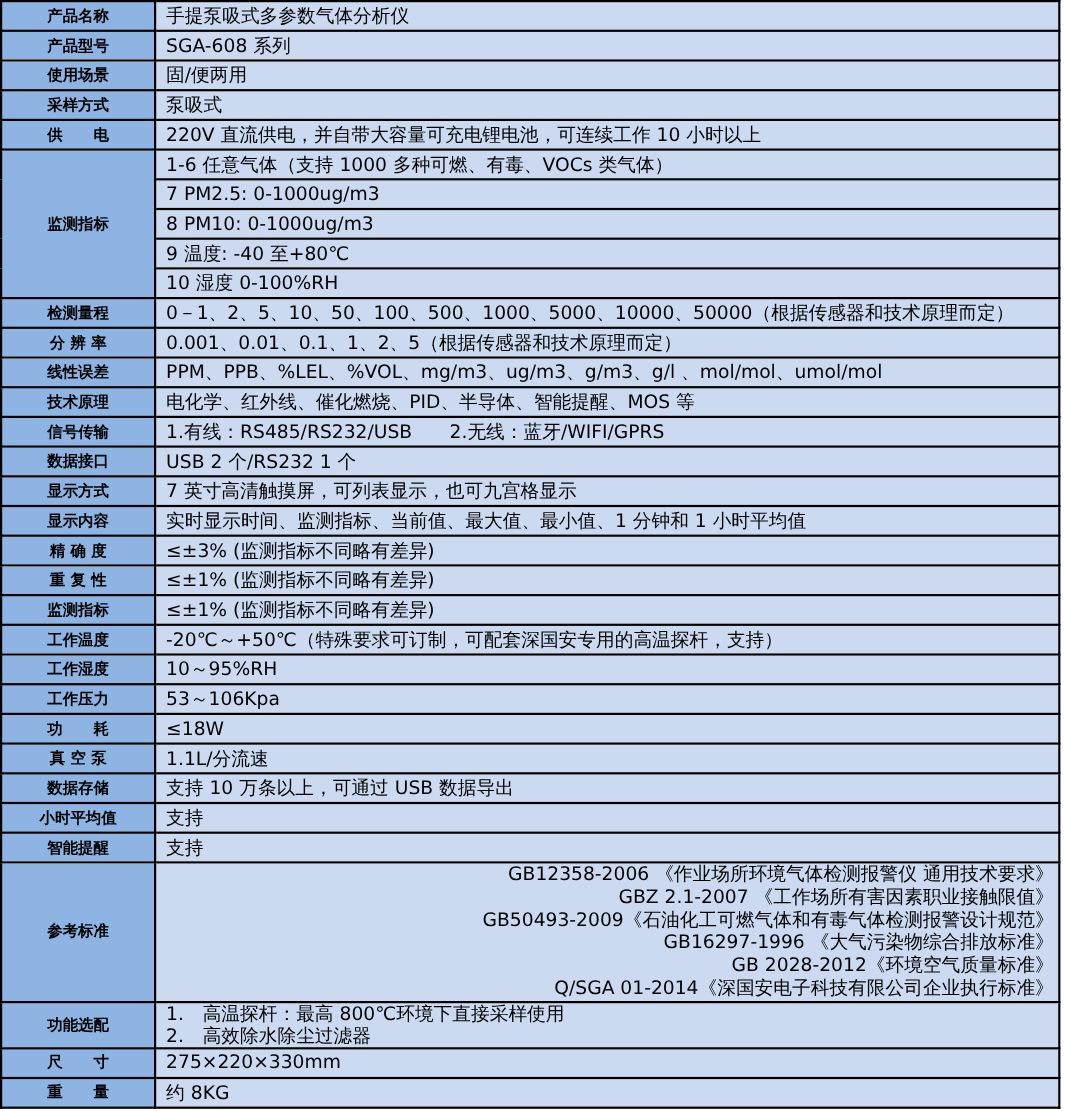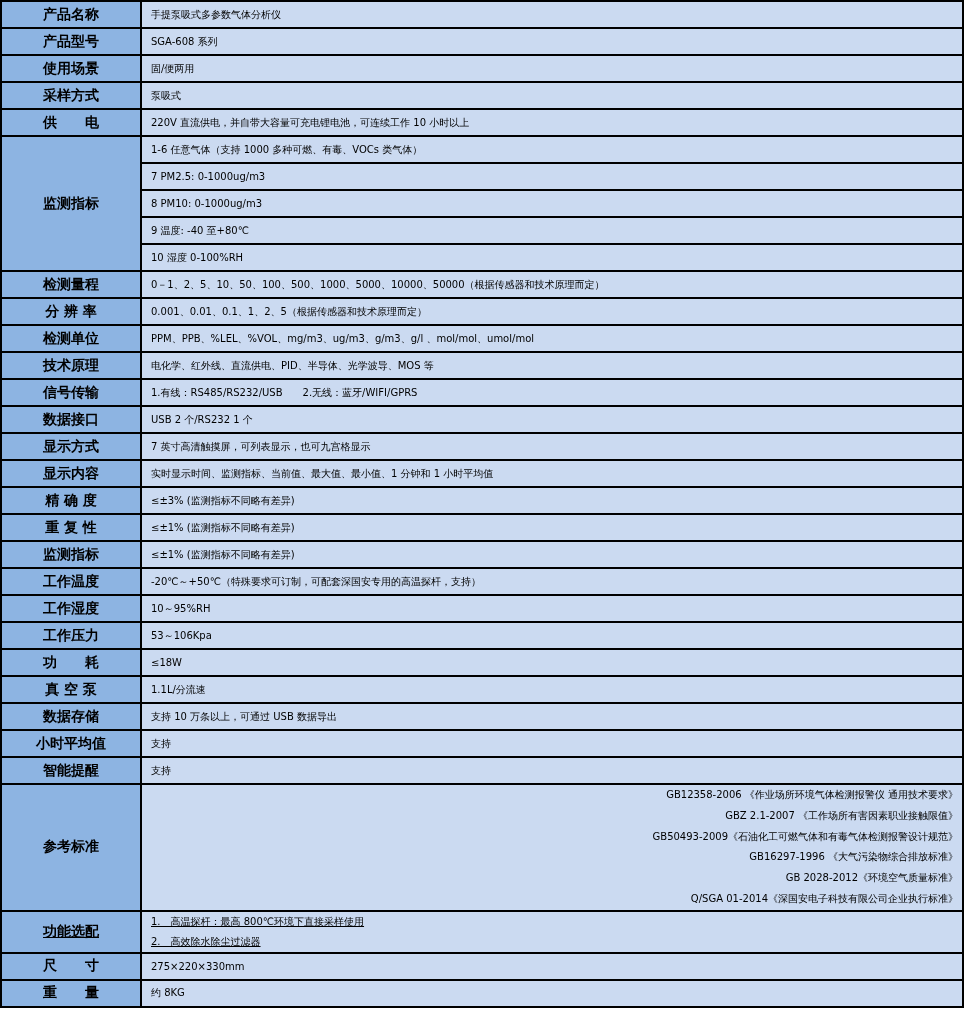--- a/index.html
+++ b/index.html
@@ -22,28 +22,28 @@
   td.label{
     background:#8DB4E2;
     font-weight:bold;
     font-size:14px;
     text-align:center;
     padding:0 2px;
     white-space:nowrap;
   }
   td.value{
     background:#CBDAF1;
-    font-size:10px;
+    font-size:17px;
     text-align:left;
     padding:0 4px 0 9px;
     white-space:nowrap;
   }
   tr.normal{height:27px;}
   tr.standards-row{height:125px;}
-  tr.options-row{height:40px;text-decoration:underline;}
+  tr.options-row{height:40px;}
   .ml-line{line-height:20.8px;white-space:nowrap;text-align:right;}
   .opt-line{line-height:20px;white-space:nowrap;}
 </style>
 </head>
 <body>
 
 <table class="spec">
   <colgroup>
     <col style="width:140px">
     <col style="width:822px">
@@ -89,26 +89,26 @@
 
     <tr class="normal">
       <td class="label">检测量程</td>
       <td class="value">0－1、2、5、10、50、100、500、1000、5000、10000、50000（根据传感器和技术原理而定）</td>
     </tr>
     <tr class="normal">
       <td class="label">分 辨 率</td>
       <td class="value">0.001、0.01、0.1、1、2、5（根据传感器和技术原理而定）</td>
     </tr>
     <tr class="normal">
-      <td class="label">检测单位</td>
+      <td class="label">线性误差</td>
       <td class="value">PPM、PPB、%LEL、%VOL、mg/m3、ug/m3、g/m3、g/l 、mol/mol、umol/mol</td>
     </tr>
     <tr class="normal">
       <td class="label">技术原理</td>
-      <td class="value">电化学、红外线、直流供电、PID、半导体、光学波导、MOS 等</td>
+      <td class="value">电化学、红外线、催化燃烧、PID、半导体、智能提醒、MOS 等</td>
     </tr>
     <tr class="normal">
       <td class="label">信号传输</td>
       <td class="value">1.有线：RS485/RS232/USB　　2.无线：蓝牙/WIFI/GPRS</td>
     </tr>
     <tr class="normal">
       <td class="label">数据接口</td>
       <td class="value">USB 2 个/RS232 1 个</td>
     </tr>
     <tr class="normal">

